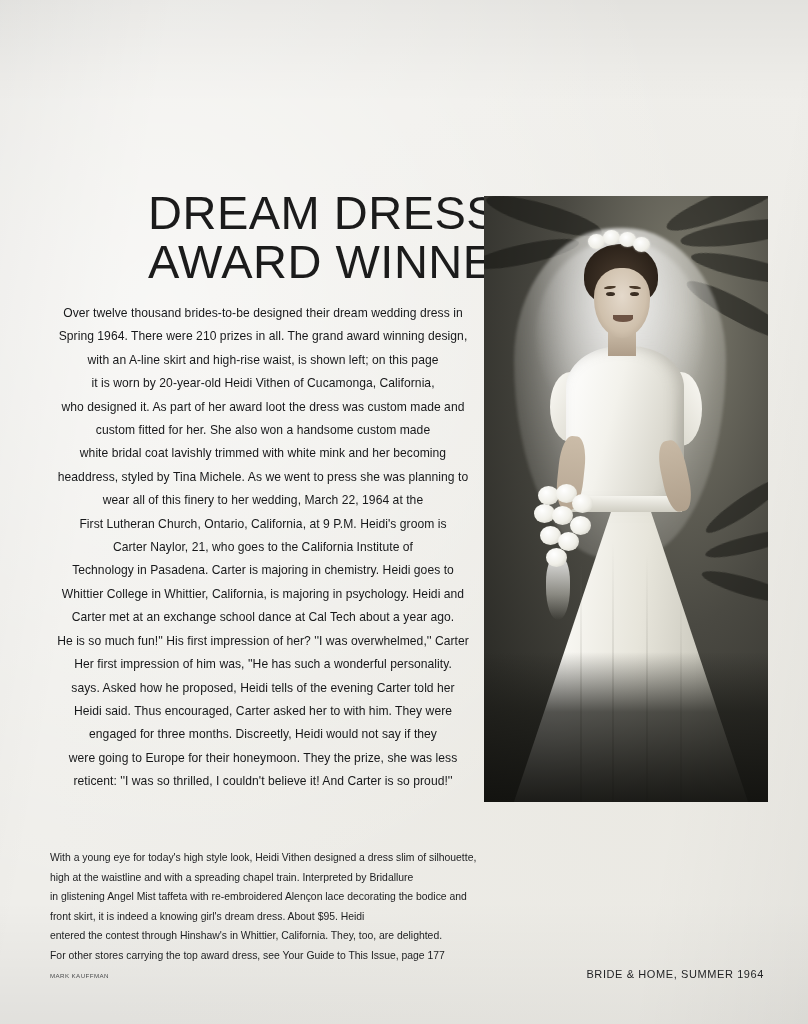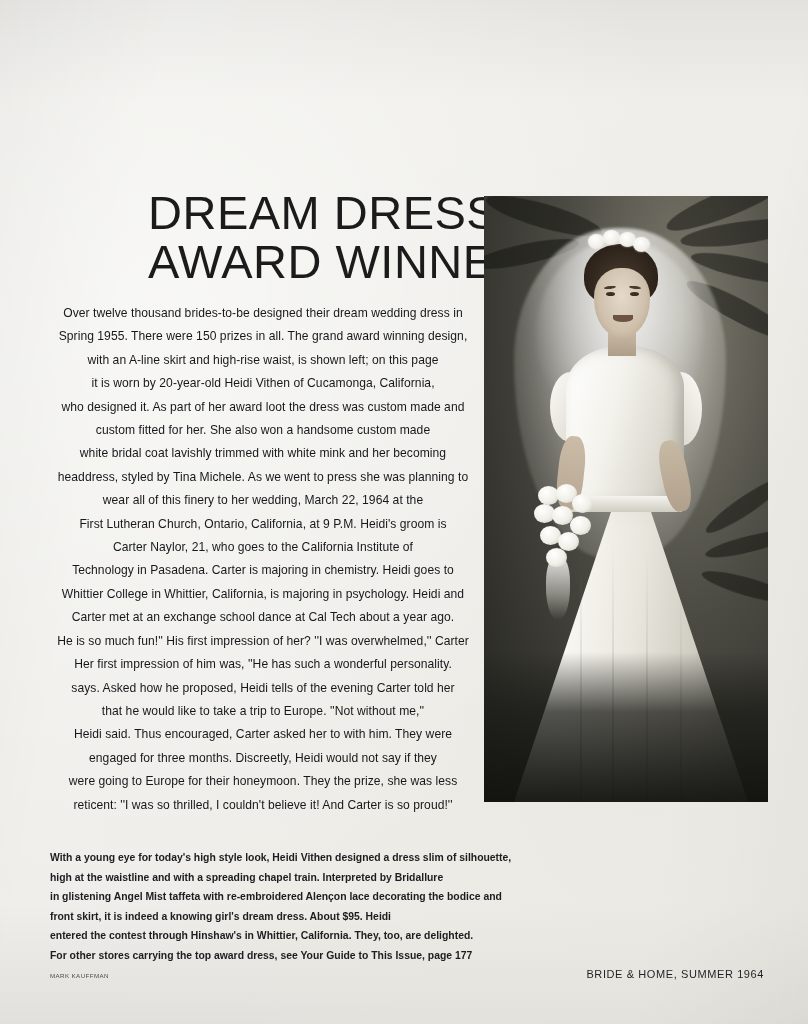--- a/index.html
+++ b/index.html
@@ -260,21 +260,20 @@
 
   
   .caption {
     position: absolute;
     left: 50px;
     top: 848px;
     width: 430px;
     font-size: 10.4px;
     line-height: 19.6px;
     color: #1c1d1f;
-    font-weight: bold;
   }
   .caption .ln { display: block; white-space: nowrap; }
 
   
   .credit {
     position: absolute;
     left: 50px;
     top: 972px;
     font-size: 6.2px;
     letter-spacing: 0.4px;
@@ -298,37 +297,36 @@
 <div class="page">
   <div class="paper-grain"></div>
 
   <h1 class="headline">
     <span class="line">DREAM DRESS</span>
     <span class="line">AWARD WINNER</span>
   </h1>
 
   <div class="body-copy">
     <span class="ln">Over twelve thousand brides-to-be designed their dream wedding dress in</span>
-    <span class="ln">Spring 1955. There were 150 prizes in all. The grand award winning design,</span>
+    <span class="ln">Spring 1964. There were 210 prizes in all. The grand award winning design,</span>
     <span class="ln">with an A-line skirt and high-rise waist, is shown left; on this page</span>
     <span class="ln">it is worn by 20-year-old Heidi Vithen of Cucamonga, California,</span>
     <span class="ln">who designed it. As part of her award loot the dress was custom made and</span>
     <span class="ln">custom fitted for her. She also won a handsome custom made</span>
     <span class="ln">white bridal coat lavishly trimmed with white mink and her becoming</span>
     <span class="ln">headdress, styled by Tina Michele. As we went to press she was planning to</span>
     <span class="ln">wear all of this finery to her wedding, March 22, 1964 at the</span>
     <span class="ln">First Lutheran Church, Ontario, California, at 9 P.M. Heidi's groom is</span>
     <span class="ln">Carter Naylor, 21, who goes to the California Institute of</span>
     <span class="ln">Technology in Pasadena. Carter is majoring in chemistry. Heidi goes to</span>
     <span class="ln">Whittier College in Whittier, California, is majoring in psychology. Heidi and</span>
     <span class="ln">Carter met at an exchange school dance at Cal Tech about a year ago.</span>
     <span class="ln">He is so much fun!'' His first impression of her? ''I was overwhelmed,'' Carter</span>
     <span class="ln">Her first impression of him was, ''He has such a wonderful personality.</span>
     <span class="ln">says. Asked how he proposed, Heidi tells of the evening Carter told her</span>
-    <span class="ln">that he would like to take a trip to Europe. ''Not without me,''</span>
     <span class="ln">Heidi said. Thus encouraged, Carter asked her to with him. They were</span>
     <span class="ln">engaged for three months. Discreetly, Heidi would not say if they</span>
     <span class="ln">were going to Europe for their honeymoon. They the prize, she was less</span>
     <span class="ln">reticent: ''I was so thrilled, I couldn't believe it! And Carter is so proud!''</span>
   </div>
 
   <div class="photo" title="Bride wearing award-winning white gown and veil, holding a white bouquet">
     <div class="bg"></div>
     <div class="frond f1"></div>
     <div class="frond f2"></div>

